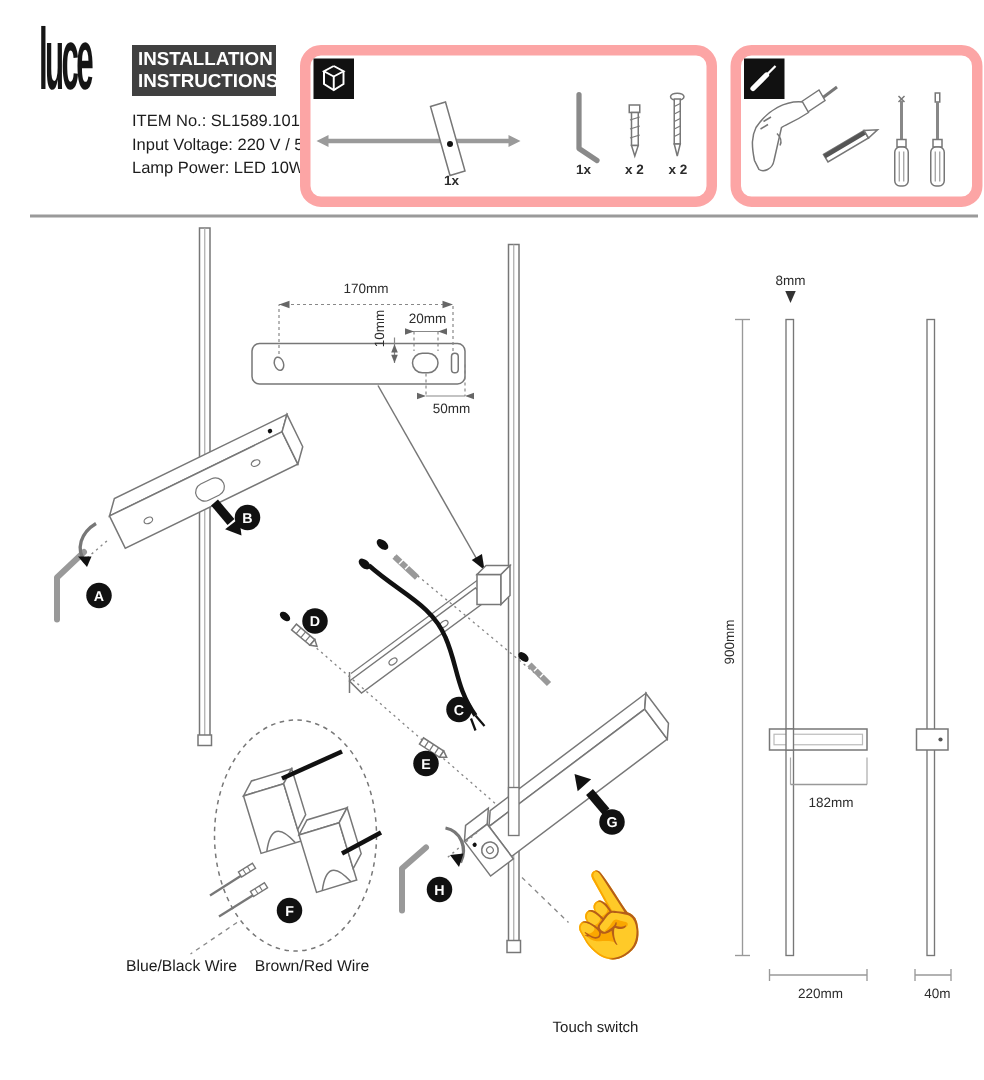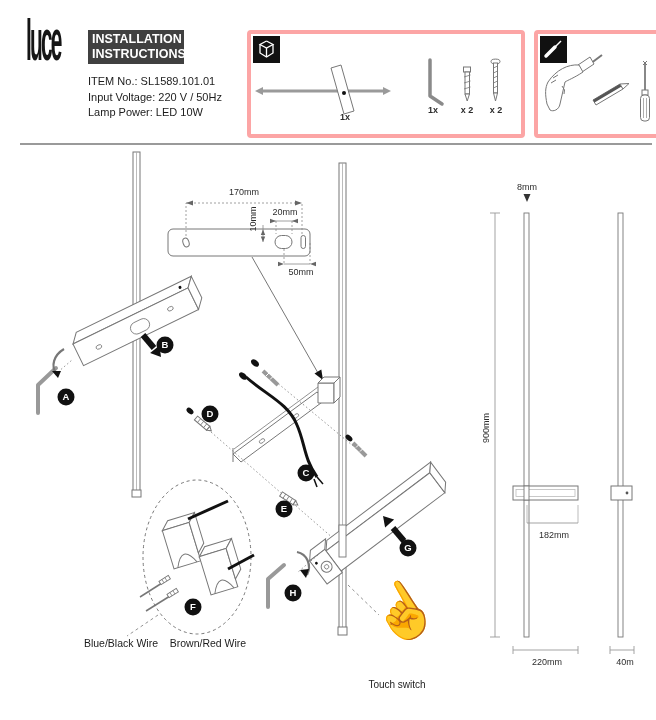--- a/index.html
+++ b/index.html
@@ -10,21 +10,21 @@
   .logo{left:26px;top:12px;width:50px;}
   .logo-row{display:flex;align-items:flex-start;height:52px;}
   .logo-st{display:inline-block;font-weight:bold;font-size:52px;line-height:48px;
            letter-spacing:-5px;transform:scaleX(.40);transform-origin:0 0;color:#151515;}
   .logo-tri{margin-left:-16px;margin-top:2px;}
   .logo-luce{display:inline-block;font-weight:bold;font-size:58px;line-height:56px;
            letter-spacing:-5px;transform:scaleX(.36);transform-origin:0 0;color:#151515;}
   .title-box{left:88px;top:30px;width:88px;background:#404040;color:#ffffff;
              font-weight:bold;font-size:12.5px;line-height:15px;padding:2px 4px;}
   .info{left:88px;top:74px;font-size:11px;line-height:15.5px;color:#1c1c1c;}
-  .box{border:4px solid #fca5a5;border-radius:4px;background:#fff;box-sizing:border-box;margin-left:47px;}
+  .box{border:7px solid #fca5a5;border-radius:14px;background:#fff;box-sizing:border-box;}
   .parts-box{left:200px;top:30px;width:278px;height:108px;}
   .tools-box{left:487px;top:30px;width:168px;height:108px;}
   .divider{left:20px;top:143px;width:632px;height:2px;background:#9a9a9a;}
   .main-svg{left:0;top:145px;}
   svg text{font-family:"Liberation Sans",sans-serif;}
   .dim{font-size:9px;fill:#2c2c2c;}
   .qty{font-size:9px;font-weight:bold;fill:#2c2c2c;}
   .lbl{font-size:10.5px;fill:#1c1c1c;}
   .badge-t{font-size:9.5px;font-weight:bold;fill:#ffffff;}
   .ln{stroke:#777;fill:none;}

